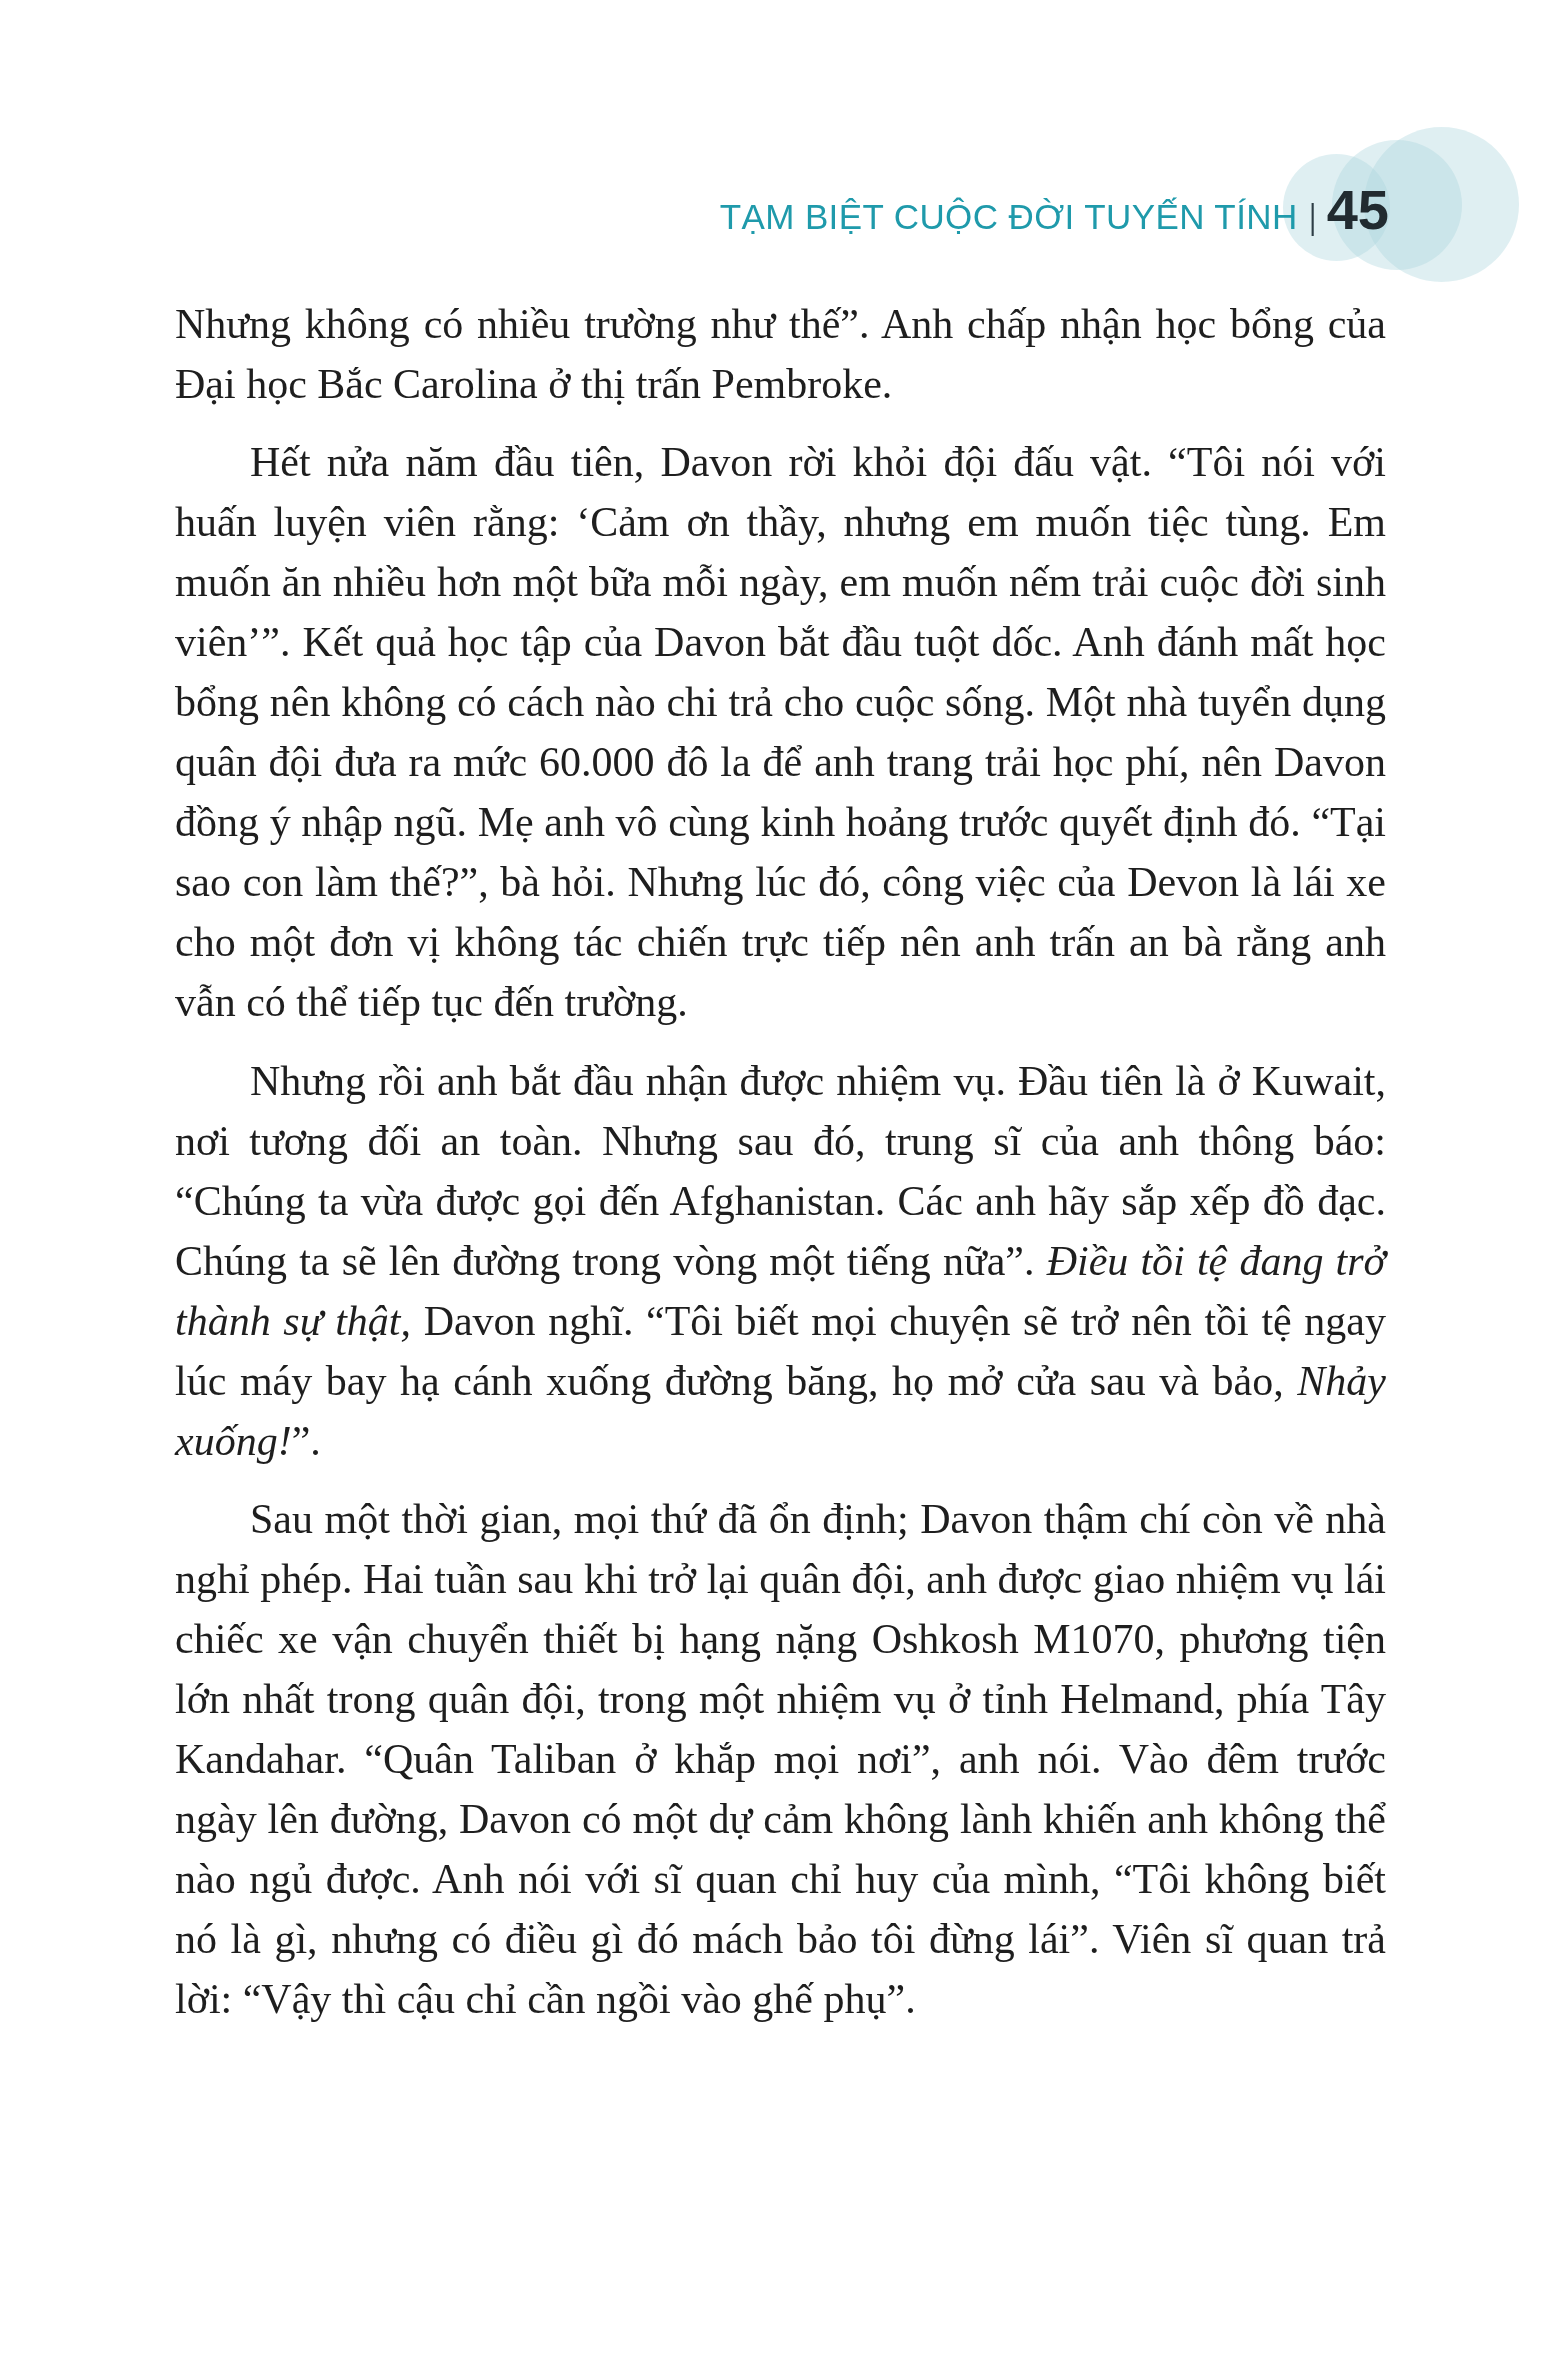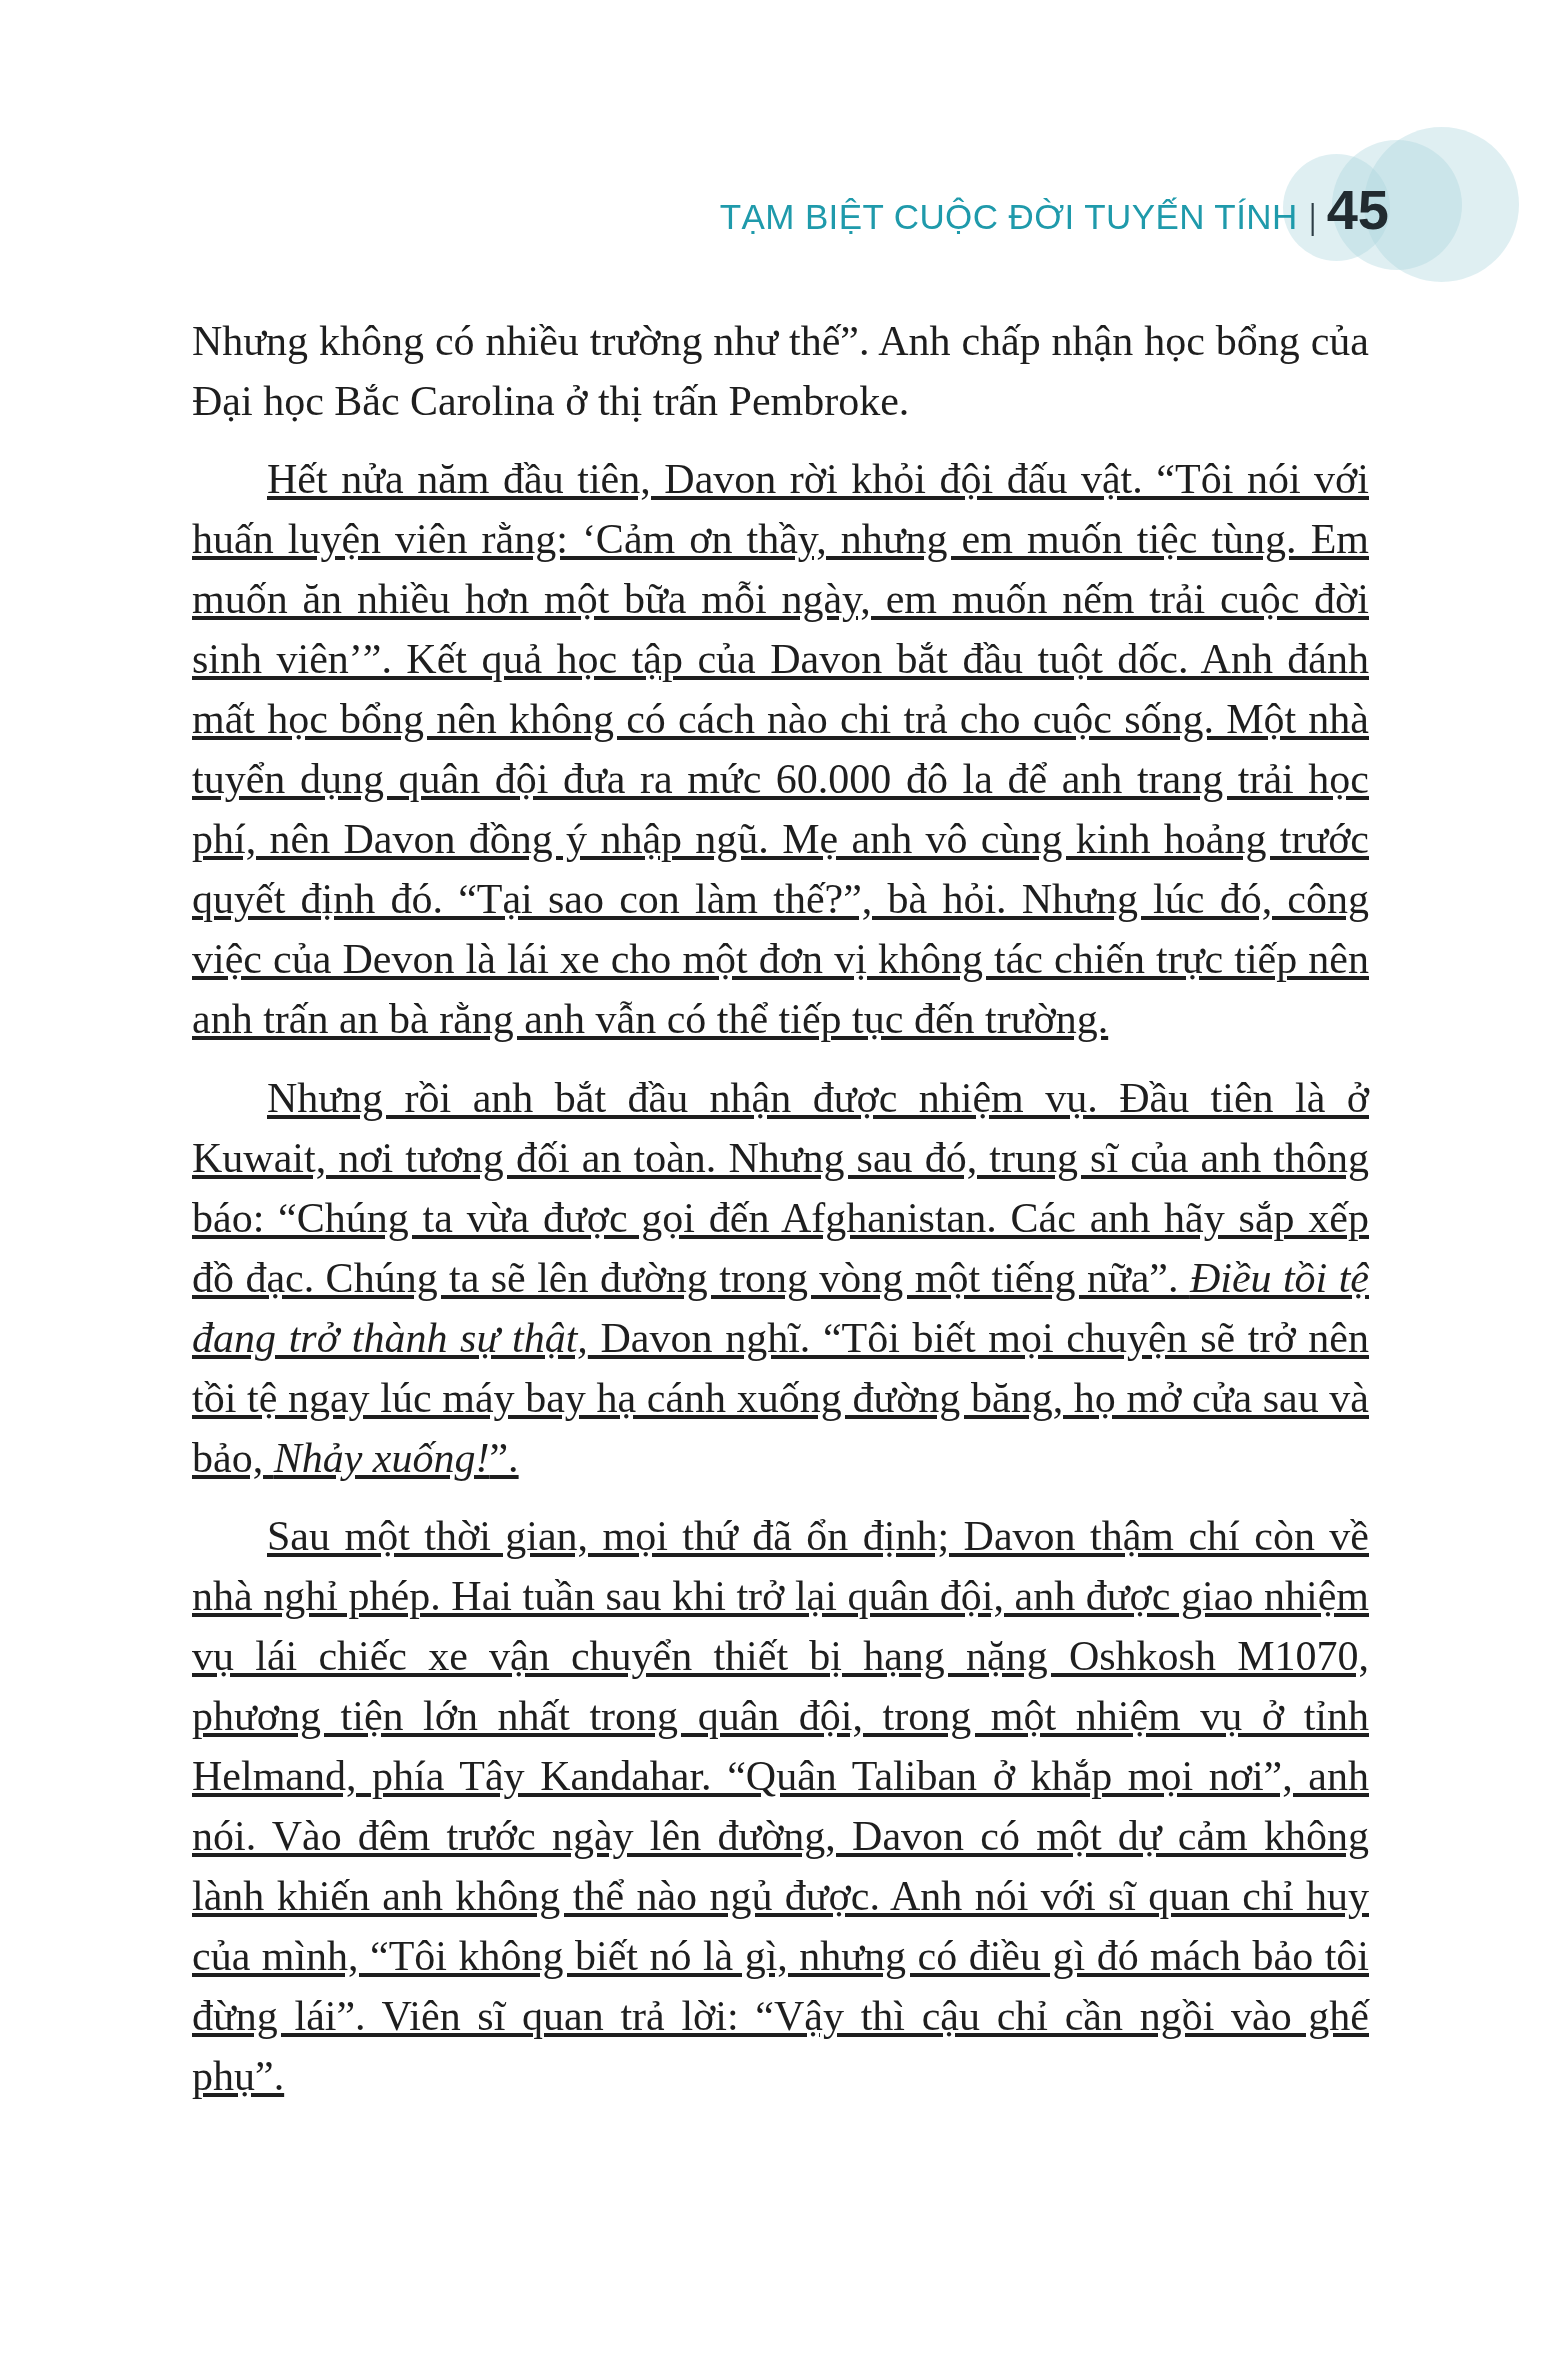--- a/index.html
+++ b/index.html
@@ -52,22 +52,22 @@
     position: absolute;
     left: 175px;
     top: 294px;
     width: 1211px;
     color: var(--bodycolor, #1e1e1e);
     font-size: 42px;
     line-height: 60px;
     text-align: justify;
     z-index: 1;
   }
-  .page-body p { margin: 17px; }
-  .page-body p + p { margin-top: 18.4px; text-decoration: underline; }
+  .page-body p { margin: 0; }
+  .page-body p + p { margin-top: 18.4px; }
   .page-body p.indent { text-indent: 75px; }
   .page-body .italic { font-style: italic; }
 </style>
 </head>
 <body>
 
 <div id="page">
 
   <div class="circles">
     <div class="circle c3"></div>

